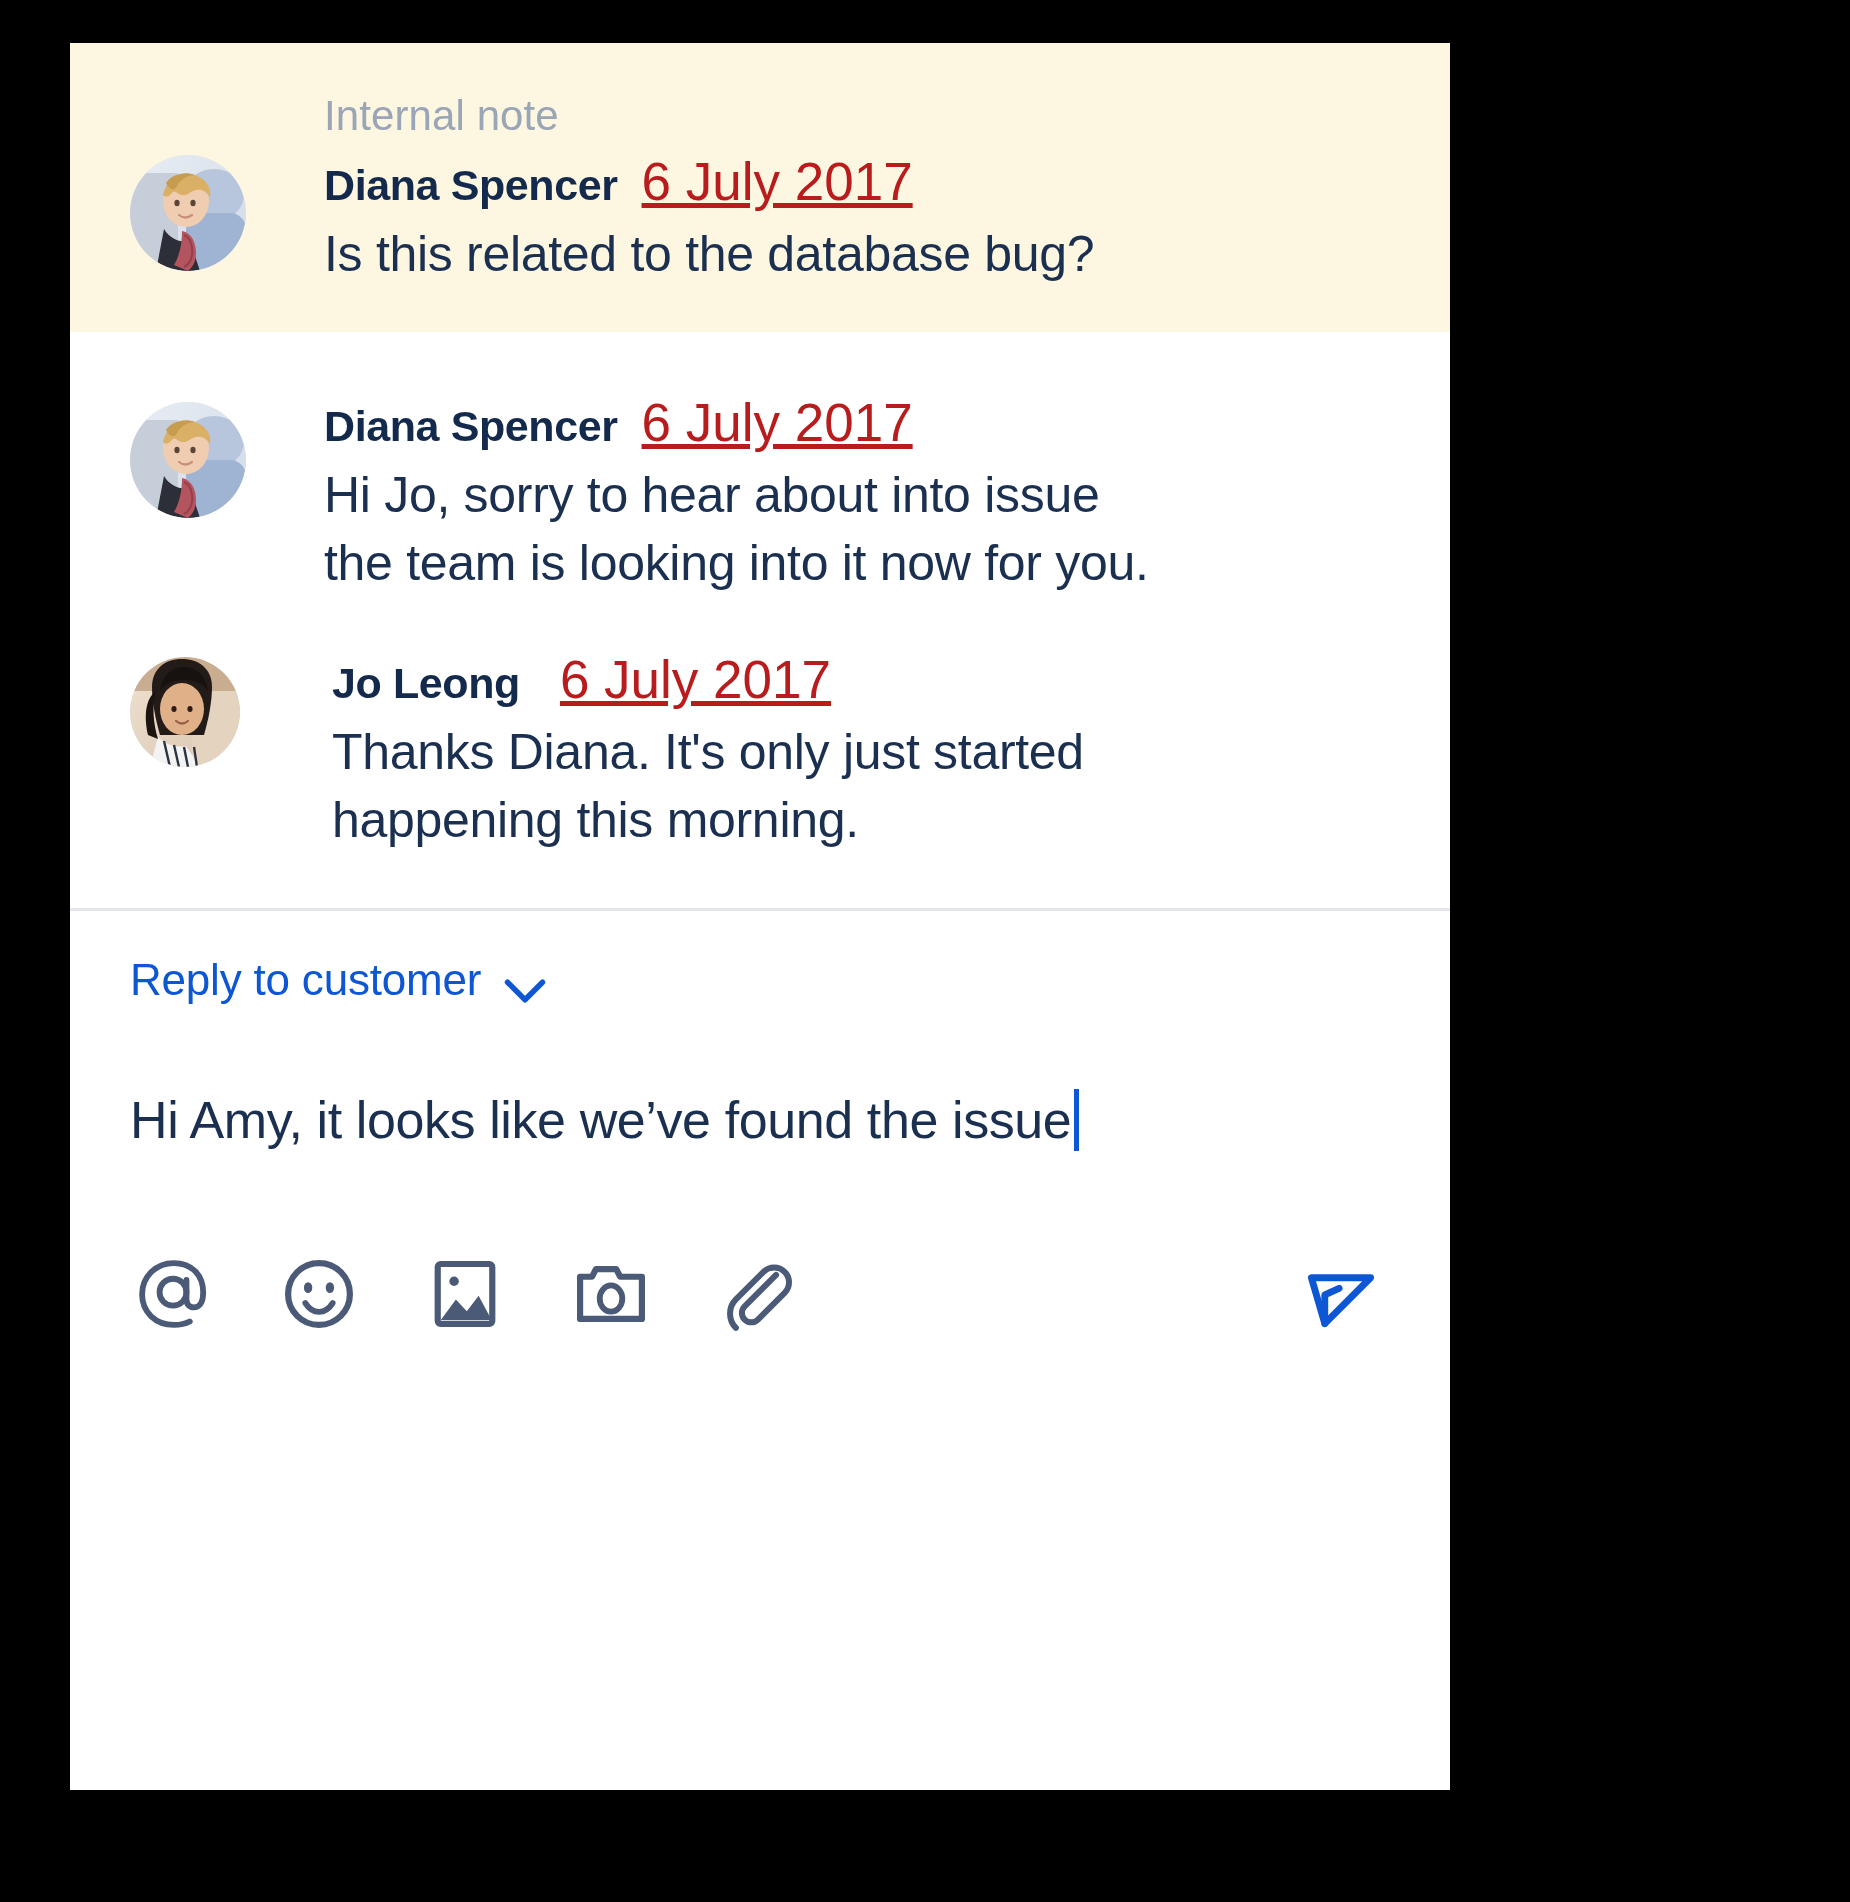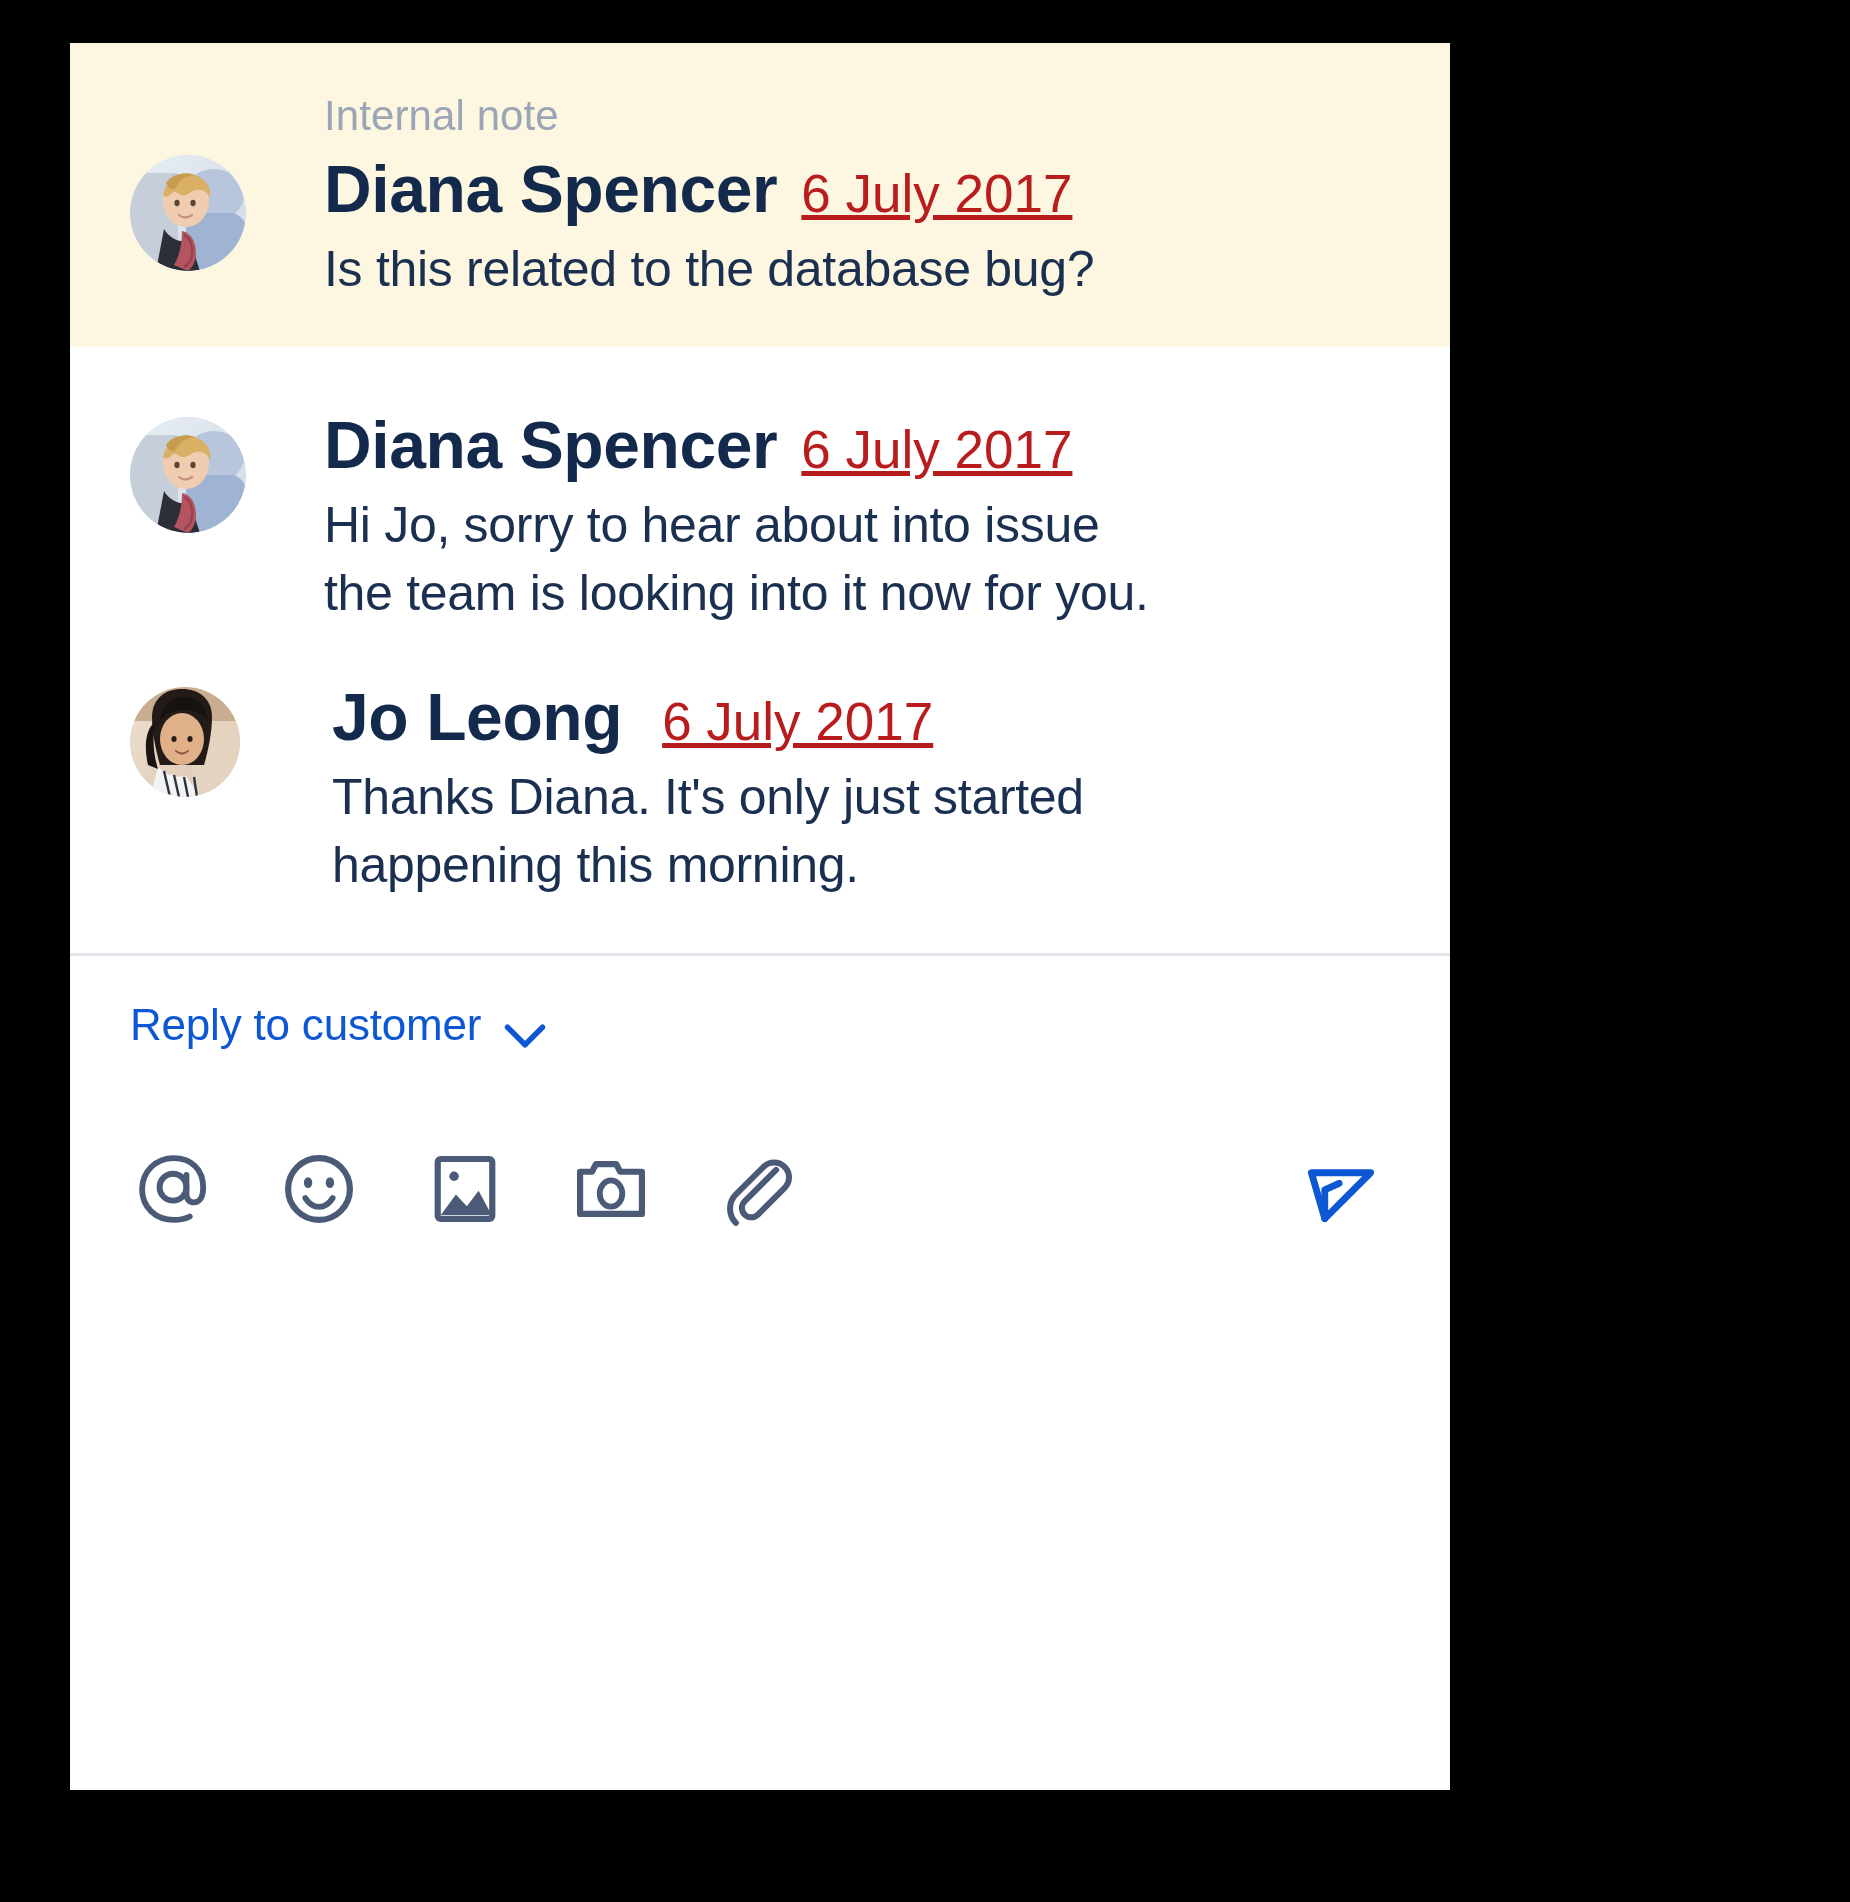--- a/index.html
+++ b/index.html
@@ -63,21 +63,21 @@
     margin-bottom: 12px;
     letter-spacing: 0.1px;
   }
 
   .meta-row {
     display: flex;
     align-items: baseline;
     margin-bottom: 8px;
   }
   .author {
-    font-size: 66px;
+    font-size: 43px;
     font-weight: bold;
     color: #132a4d;
     letter-spacing: -0.4px;
     white-space: nowrap;
   }
   .stamp {
     font-size: 53px;
     color: #b91c1c;
     margin-left: 24px;
     white-space: nowrap;
@@ -313,20 +313,24 @@
 
       <div class="reply-switch">
         <span>Reply to customer</span>
         <span class="chev">
           <svg width="44" height="28" viewBox="0 0 24 16" xmlns="http://www.w3.org/2000/svg">
             <path d="M2 3 L12 13 L22 3" stroke="#0d57d4" stroke-width="3.1" fill="none" stroke-linecap="round" stroke-linejoin="round"></path>
           </svg>
         </span>
       </div>
 
+      <div class="compose-area">
+        <span>Hi Amy, it looks like we’ve found the issue</span>
+          <span class="caret"></span>
+      </div>
 
       <div class="toolbar">
 
         <div class="tool">
           <svg width="80" height="80" viewBox="0 0 44 44" xmlns="http://www.w3.org/2000/svg">
             <circle cx="22" cy="21" r="7.4" stroke="#4a5a77" stroke-width="3.2" fill="none"></circle>
             <path d="M29.4 14.2v10.6c0 3 1.6 4.6 4 4.6 3.2 0 5.2-2.7 5.2-8.2C38.6 11.6 32.4 5 22.4 5 12.6 5 5 12.4 5 22.2 5 32 12.4 39 22.6 39c3.4 0 6.2-.6 8.6-1.9" stroke="#4a5a77" stroke-width="3.2" fill="none" stroke-linecap="round"></path>
           </svg>
         </div>
 

